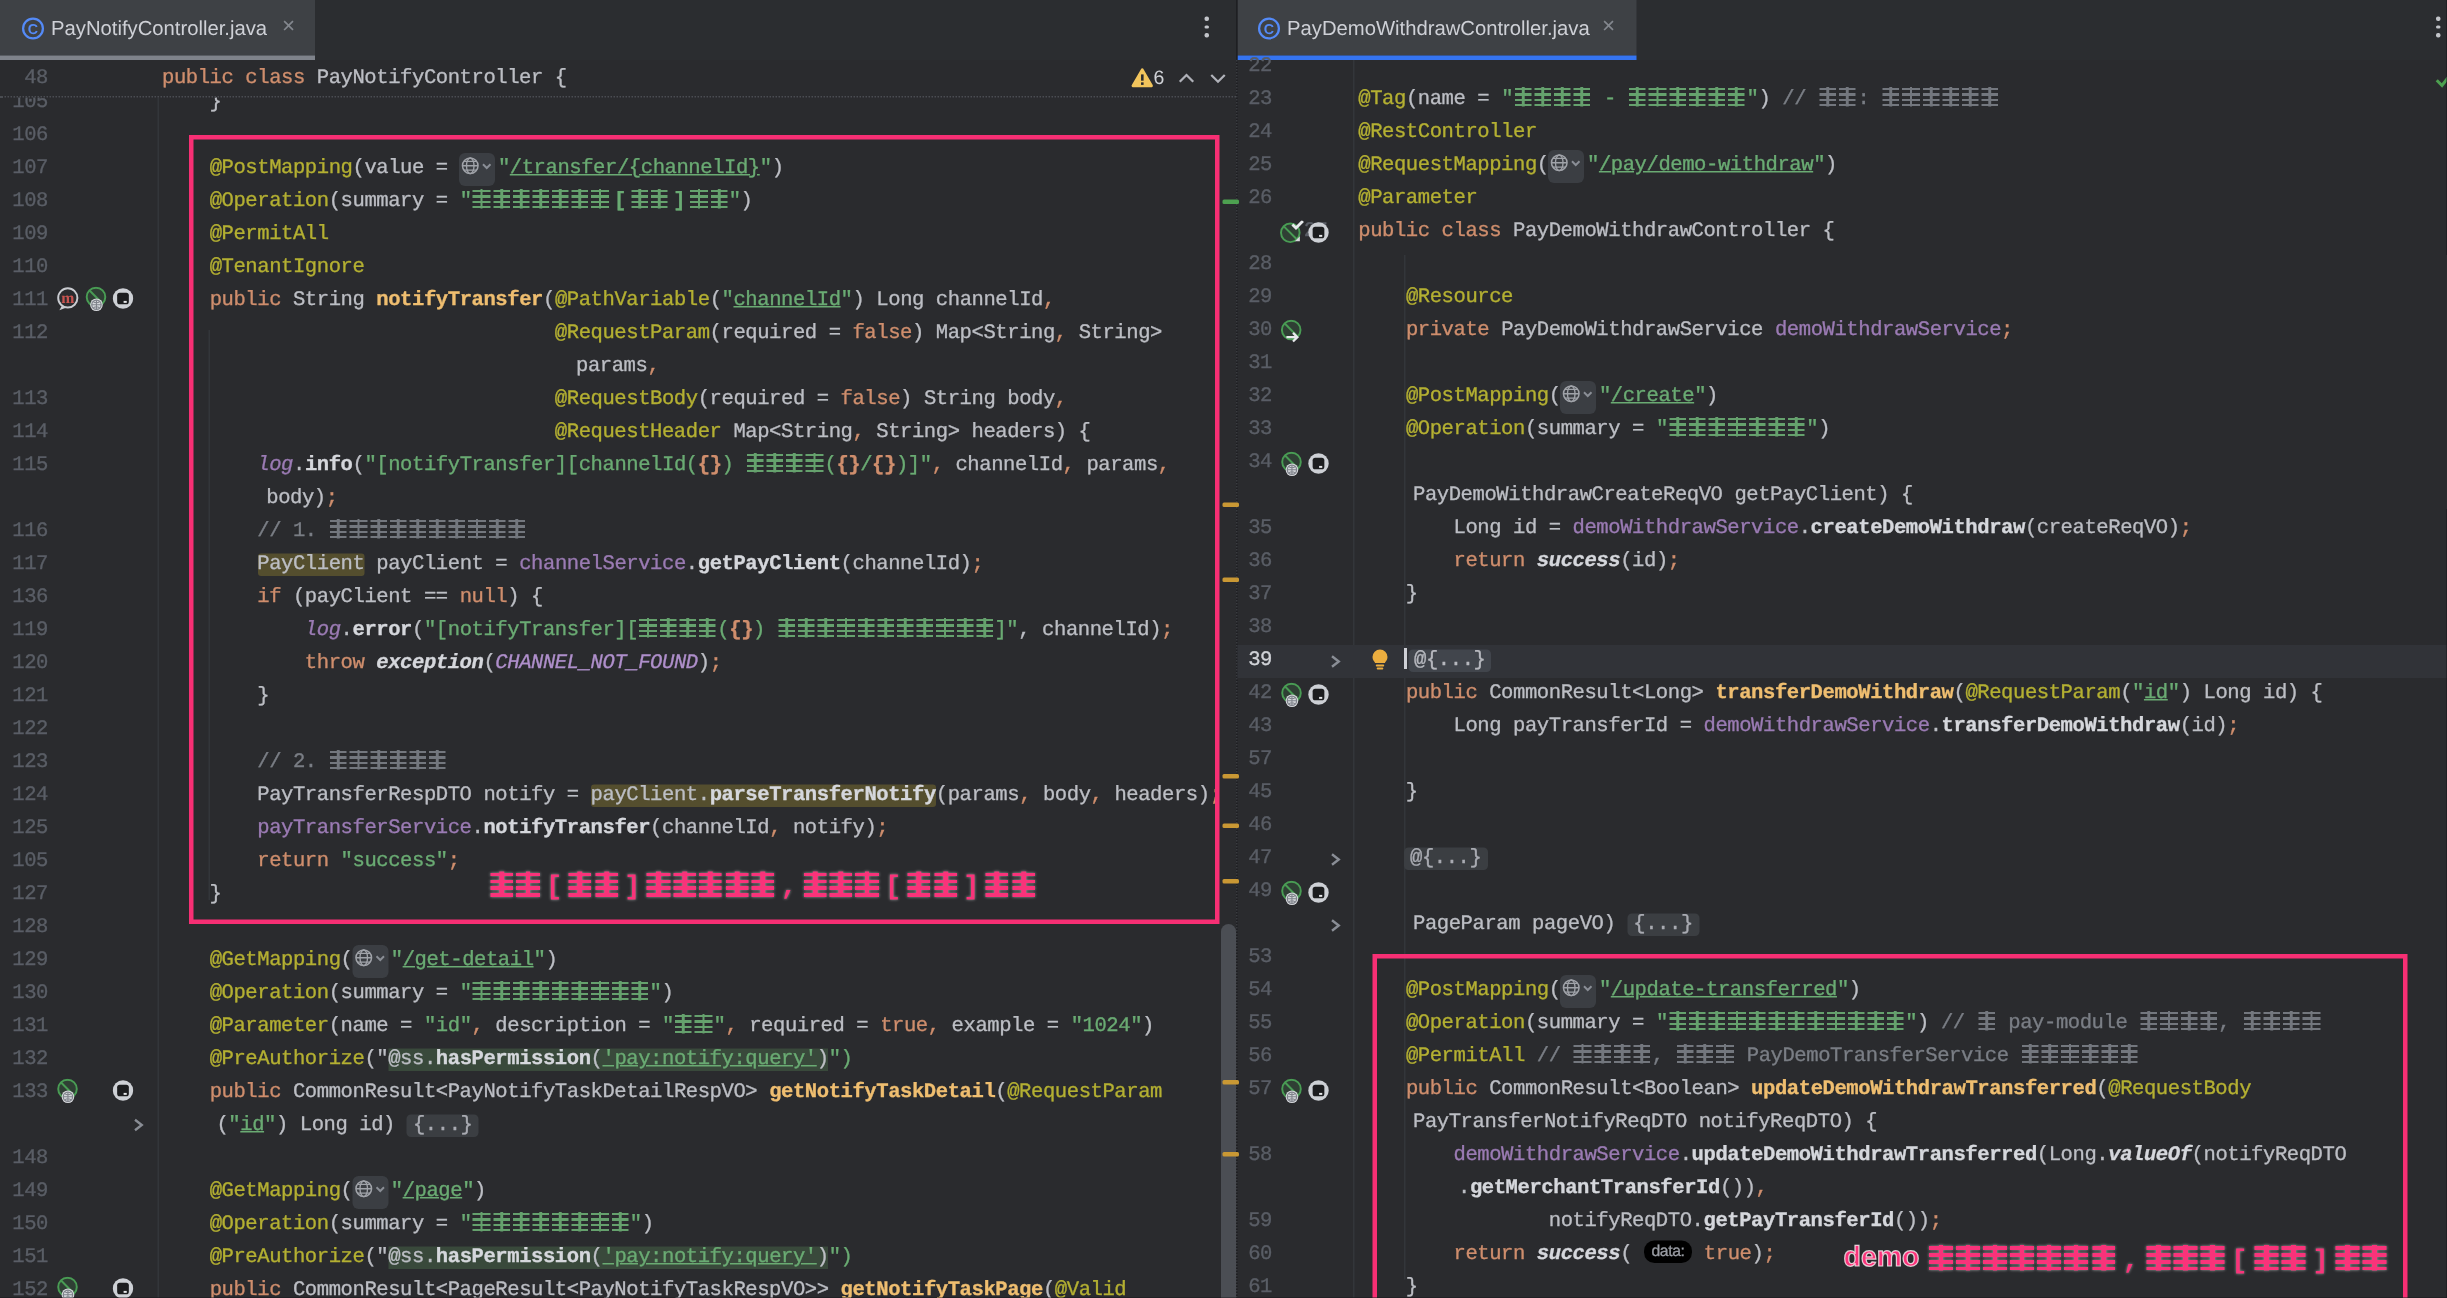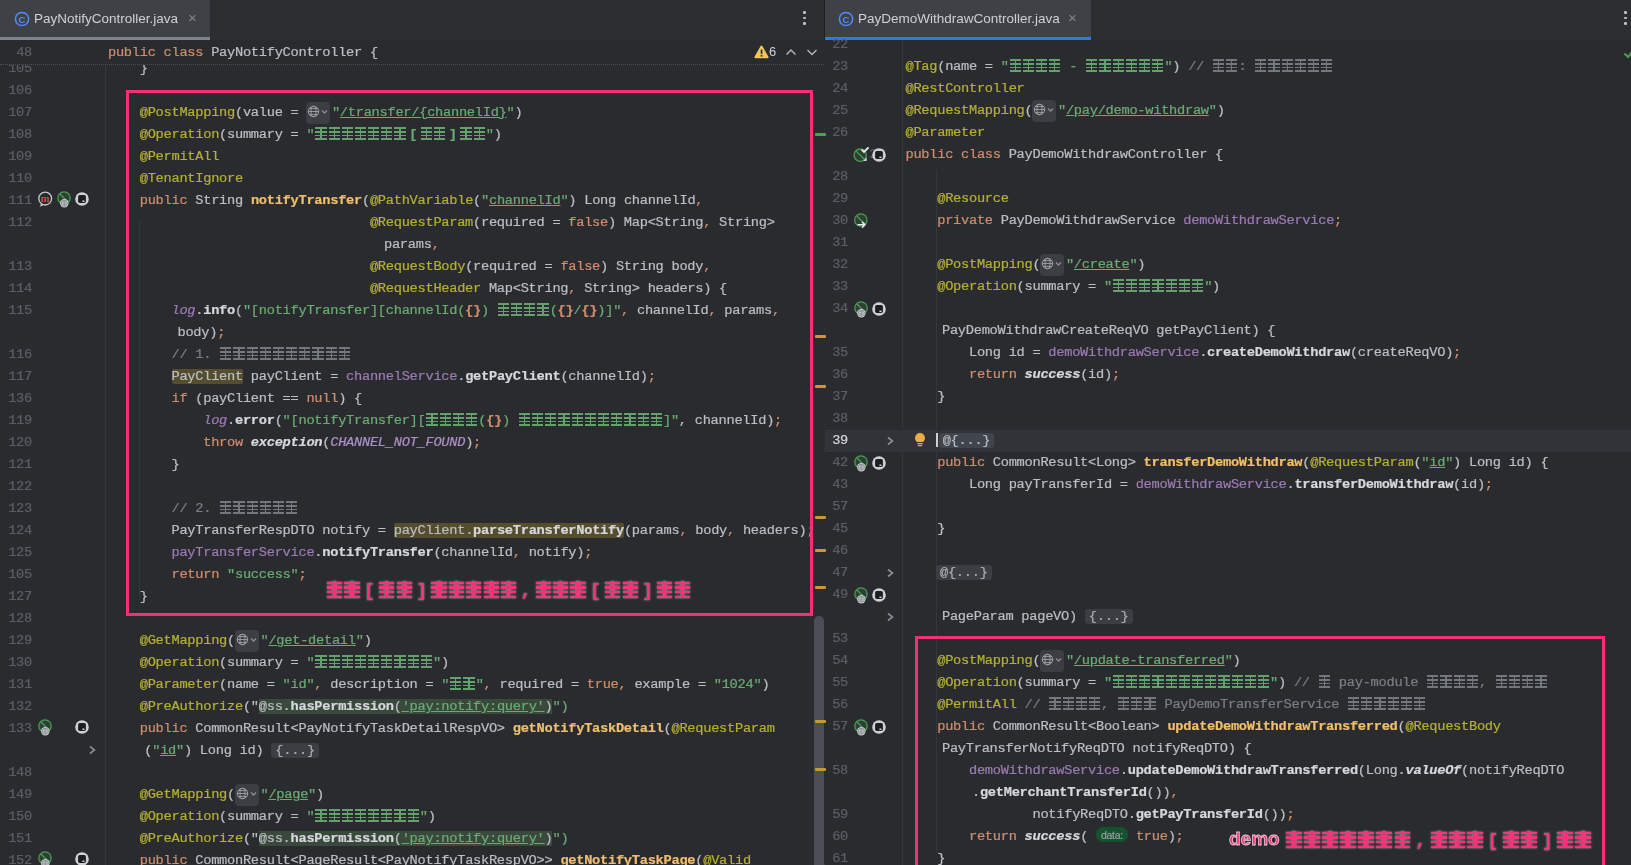--- a/index.html
+++ b/index.html
@@ -18,21 +18,21 @@
 .gi {position:absolute}
 .d{color:#BCBEC4} .k{color:#CF8E6D} .an{color:#B4B032} .s{color:#6AAB73} .c{color:#7A7E85}
 .md{color:#EFBE70;font-weight:bold} .mc{color:#D5D7DC;font-weight:bold} .f{color:#9B7BB4}
 .p{color:#CF8E6D} .pb{color:#CF8E6D;font-weight:bold} .st{color:#9B7BB4;font-style:italic}
 .stc{color:#D5D7DC;font-weight:bold;font-style:italic} .cn2{color:#AF8FCB;font-style:italic}
 .u{text-decoration:underline}
 .hl{background:#544E2E;border-radius:2px}
 .spel{background:#39493B}
 .chip{background:#3B3E42;border-radius:3px;color:#A9ABB2;padding:0 4px}
 .chip39{background:#41454C;border-radius:3px;color:#B6B8BE;padding:0 4px}
-.inlay{background:#14532d;border-radius:7px;color:#999CA3;font:10.5px "Liberation Sans",sans-serif;padding:1.5px 5px;vertical-align:1.5px}
+.inlay{background:#000000;border-radius:7px;color:#999CA3;font:10.5px "Liberation Sans",sans-serif;padding:1.5px 5px;vertical-align:1.5px}
 .caret{display:inline-block;width:1.7px;height:14px;background:#CED0D6;vertical-align:-2.5px;margin-right:1px}
 .caretrow{position:absolute;height:22px;background:#313338}
 .cj{display:inline-block;width:11.200px;height:13.4px;margin:0 1px;vertical-align:-2.2px;opacity:.92;
  background:linear-gradient(90deg,transparent 0 42%,currentColor 42% 58%,transparent 58%),repeating-linear-gradient(0deg,currentColor 0 1.7px,transparent 1.7px 3.6px)}
 .fw{display:inline-block;width:13.200px;text-align:center;font-weight:bold}
 .globe{display:inline-block;width:24px;background:#3B3E43;border-radius:4px;text-align:center;margin-right:1.5px}
 .guide{position:absolute;width:1px;background:#33363A}
 .mark{position:absolute;width:11px;height:2.6px;border-radius:1px}
 .ptxt{position:absolute;height:24px;line-height:24px;color:#F9337A;white-space:pre;font-weight:bold}
 .plat{font:bold 19px "Liberation Sans",sans-serif;vertical-align:1px;-webkit-text-stroke:.8px rgba(255,255,255,.75)}

